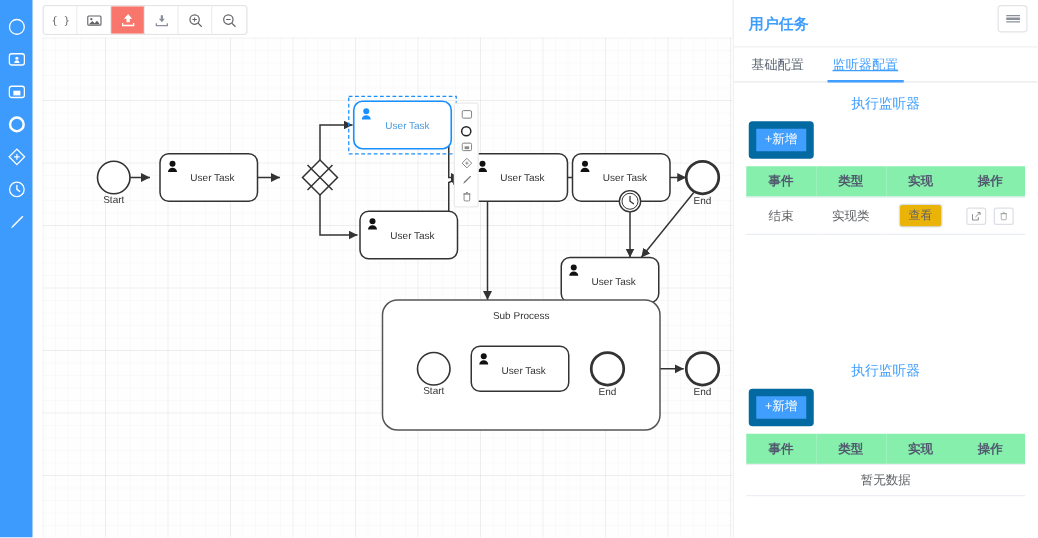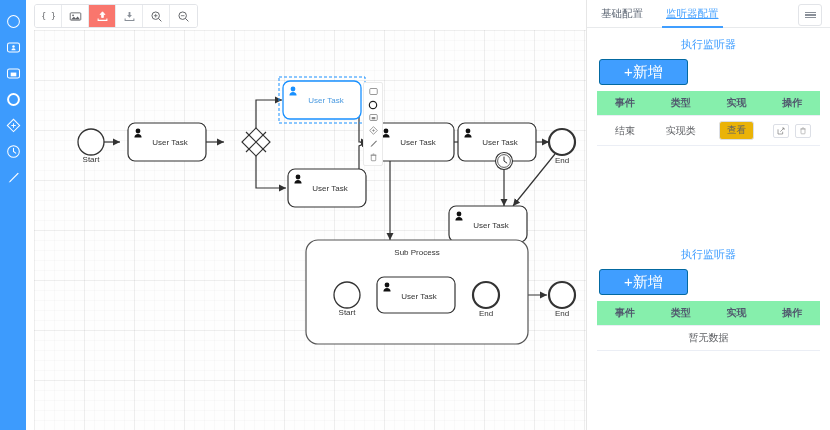--- a/index.html
+++ b/index.html
@@ -126,24 +126,24 @@
   .section-title {
     text-align: center;
     color: #409eff;
     font-size: 11px;
     padding: 9px 0 7px 0;
   }
   .add-row { padding: 0 12px 6px 12px; }
   .btn-add {
     background: #409eff;
     color: #fff;
-    border: 1px solid #0369a1;
+    border: 6px solid #0369a1;
     border-radius: 3px;
-    font-size: 15px;
-    padding: 3px 24px;
+    font-size: 10px;
+    padding: 3px 7px;
     cursor: pointer;
     font-family: inherit;
     line-height: 1.2;
   }
   .tbl-wrap { padding: 0 10px; }
   table.lst { width: 100%; border-collapse: collapse; table-layout: fixed; }
   table.lst th {
     background: #86efac;
     color: #515a6e;
     font-size: 10px;
@@ -408,20 +408,21 @@
             <path d="M3 3.5h6v6.5a1 1 0 0 1-1 1H4a1 1 0 0 1-1-1z" fill="none" stroke="#777" stroke-width="0.9"></path>
             <path d="M2.2 3.5h7.6M5 2h2" stroke="#777" stroke-width="0.9"></path>
           </svg>
       </div>
     </div>
   </div>
 
   <div class="divider"></div>
 
   <div class="panel">
+    <div class="panel-title">用户任务</div>
 
     <div class="tabs">
       <div class="tab">基础配置</div>
       <div class="tab active">监听器配置</div>
     </div>
 
     <div class="panel-body">
 
       <div class="section-title">执行监听器</div>
       <div class="add-row">

